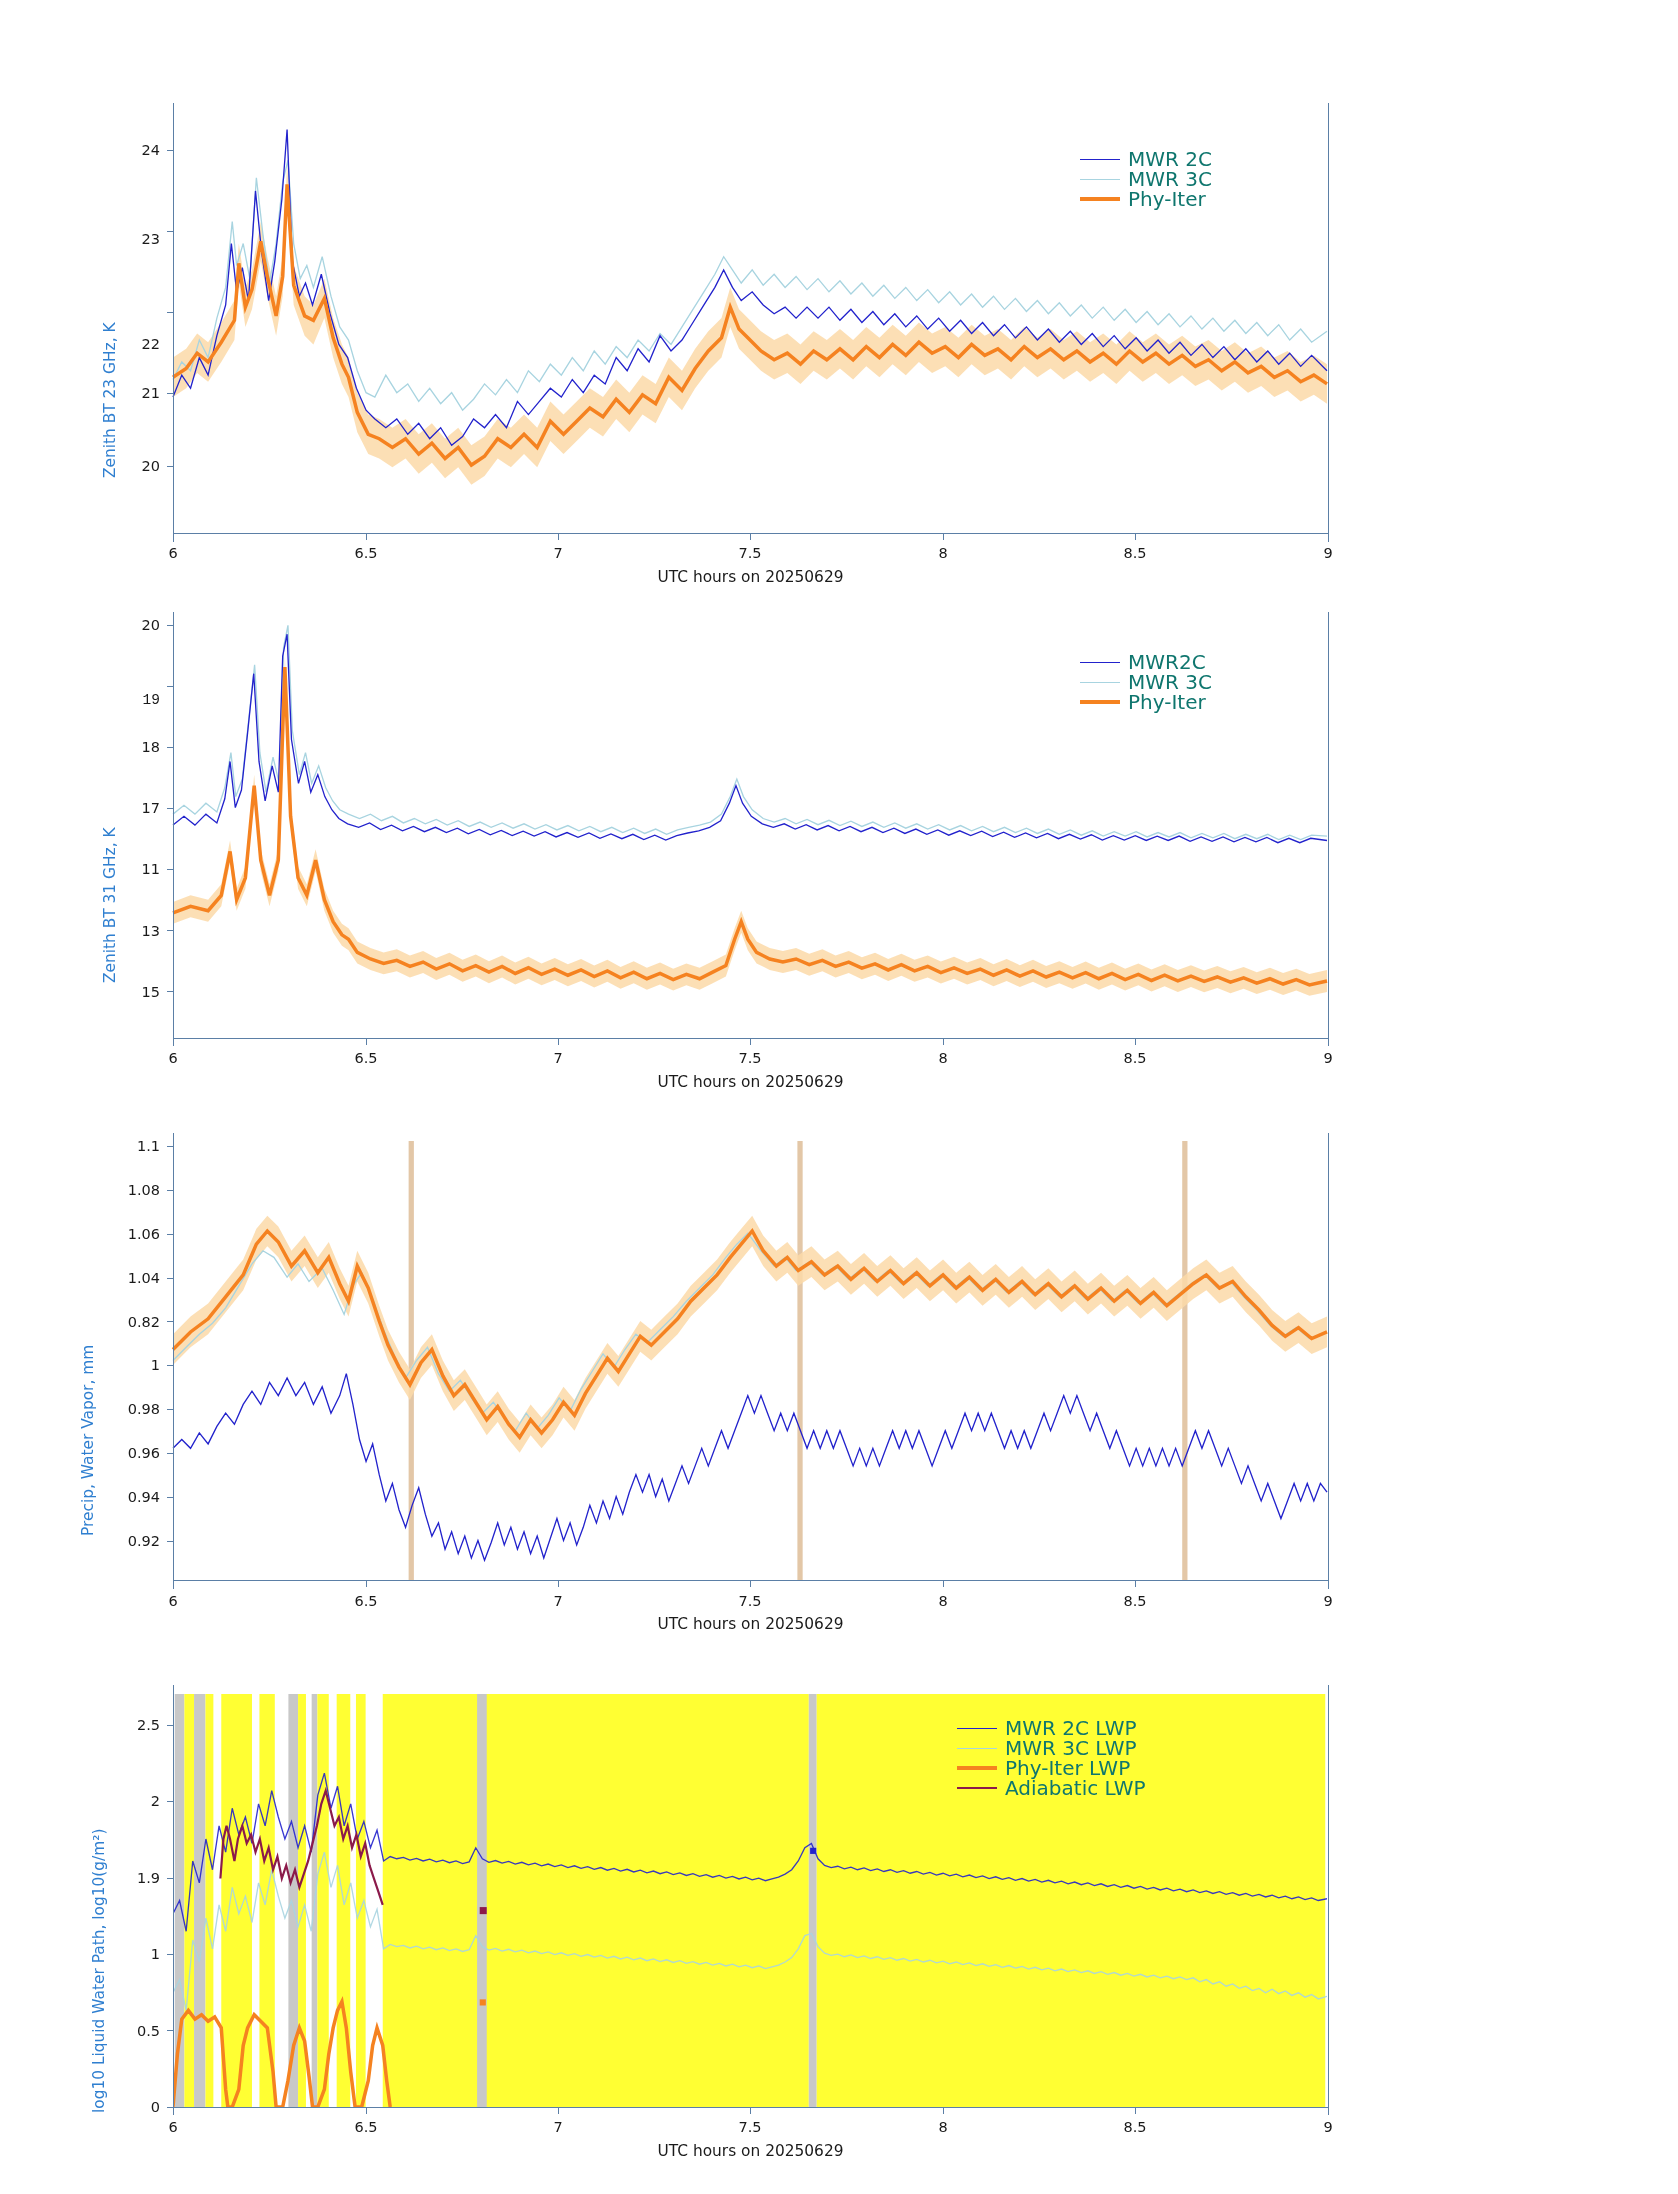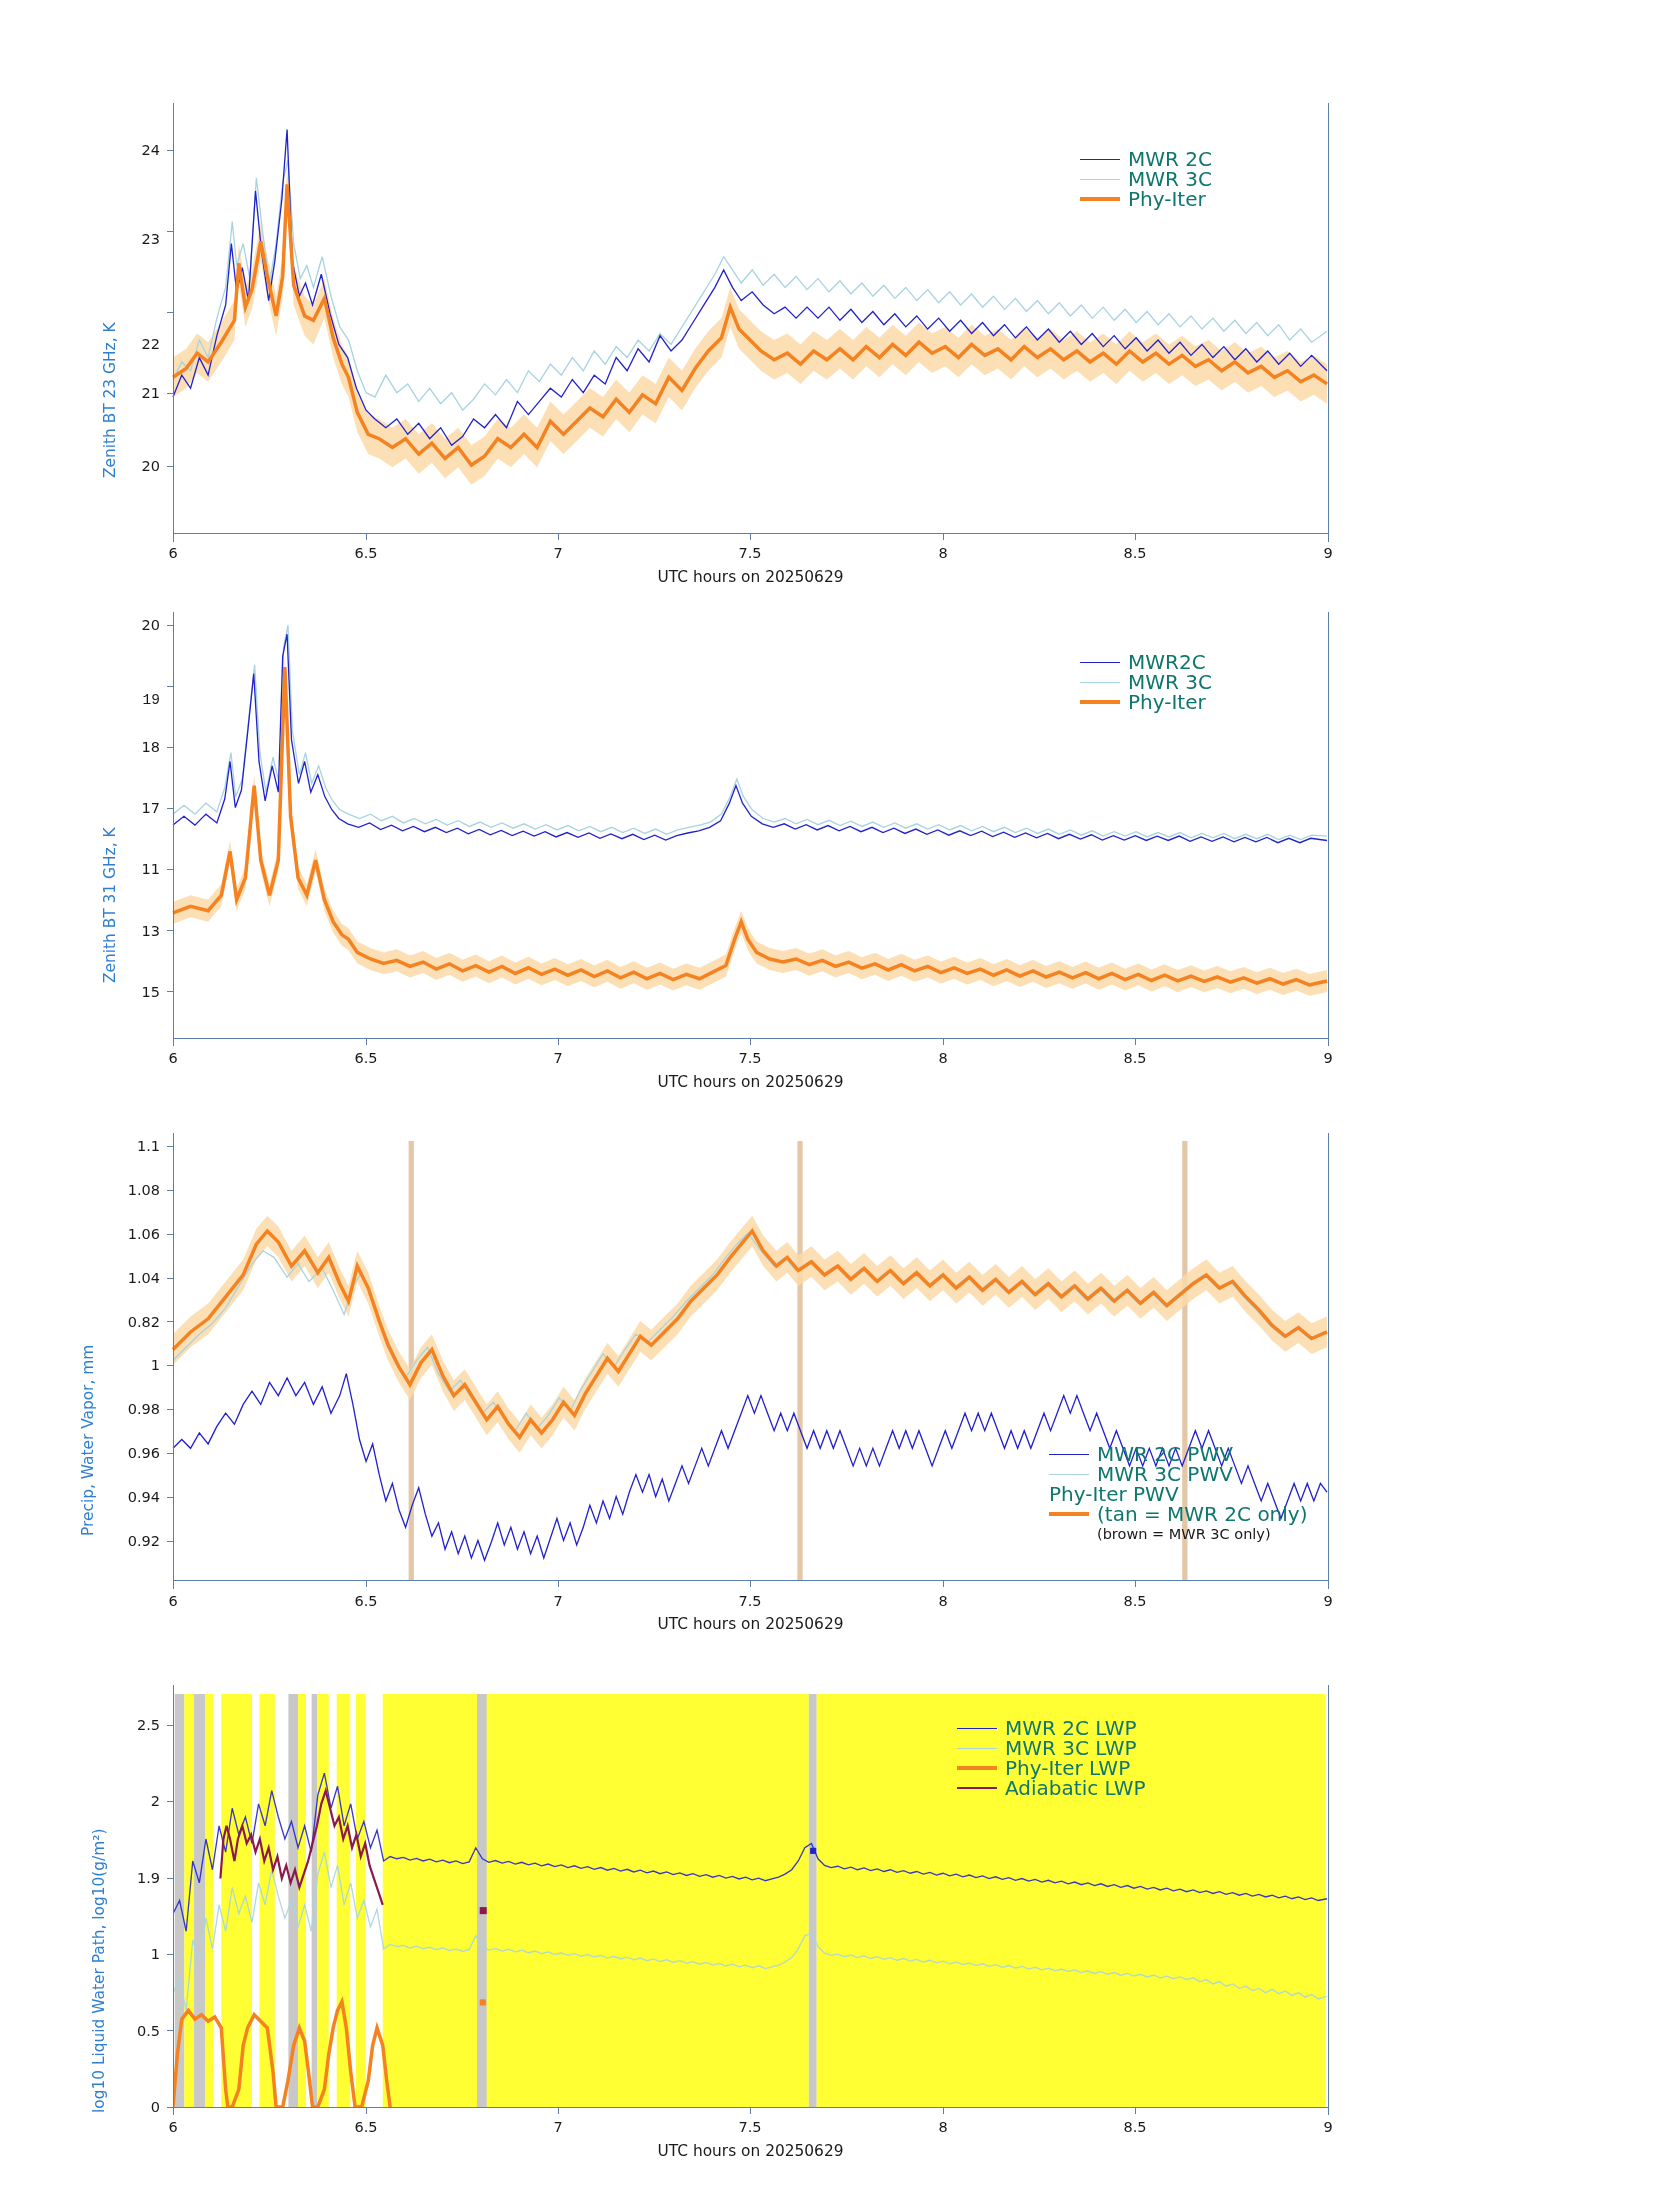--- a/index.html
+++ b/index.html
@@ -281,41 +281,20 @@
     <div class="tick" style="left:943px; top:478px; width:1.3px; height:6.6px;"></div>
     <div class="ticklabel" style="left:921px; top:491px; width:44px;">8</div>
     <div class="tick" style="left:1135px; top:478px; width:1.3px; height:6.6px;"></div>
     <div class="ticklabel" style="left:1113px; top:491px; width:44px;">8.5</div>
     <div class="tick" style="left:1328px; top:478px; width:1.3px; height:6.6px;"></div>
     <div class="ticklabel" style="left:1306px; top:491px; width:44px;">9</div>
 
     <div class="xlabel" style="left:597px; top:513px; width:307px;">UTC hours on 20250629</div>
     <div class="ylabel" style="left:79px; top:434px;">Precip, Water Vapor, mm</div>
 
-    <div class="legend" style="left:1049px; top:342px;">
-      <div class="legend-row">
-        <div class="legend-swatch" style="border-top-width:1.8px; border-top-color:#2222cc;"></div>
-        <div class="legend-label">MWR 2C PWV</div>
-      </div>
-      <div class="legend-row">
-        <div class="legend-swatch" style="border-top-width:1.8px; border-top-color:#a8d4e0;"></div>
-        <div class="legend-label">MWR 3C PWV</div>
-      </div>
-      <div class="legend-row">
-        <div class="legend-swatch" style="border-top-width:0px;"></div>
-        <div class="legend-label" style="margin-left:-48px;">Phy-Iter PWV</div>
-      </div>
-      <div class="legend-row">
-        <div class="legend-swatch" style="border-top-width:4px; border-top-color:#f58220;"></div>
-        <div class="legend-label">(tan = MWR 2C only)</div>
-      </div>
-      <div class="legend-row">
-        <div class="legend-text-only">(brown = MWR 3C only)</div>
-      </div>
-    </div>
   </div>
 
   <div class="panel" style="top:1646px;height:544px;">
     <div class="plotbox" style="left:173px; top:48px; width:1154px; height:413px; overflow:hidden;">
       <svg class="series" width="1154" height="413" viewBox="0 0 2630 940" preserveAspectRatio="none">
 
         <rect class="band-gray" x="4" y="0" width="22" height="940"></rect>
         <rect class="band-yellow" x="26" y="0" width="22" height="940"></rect>
         <rect class="band-gray" x="48" y="0" width="26" height="940"></rect>
         <rect class="band-yellow" x="74" y="0" width="18" height="940"></rect>

